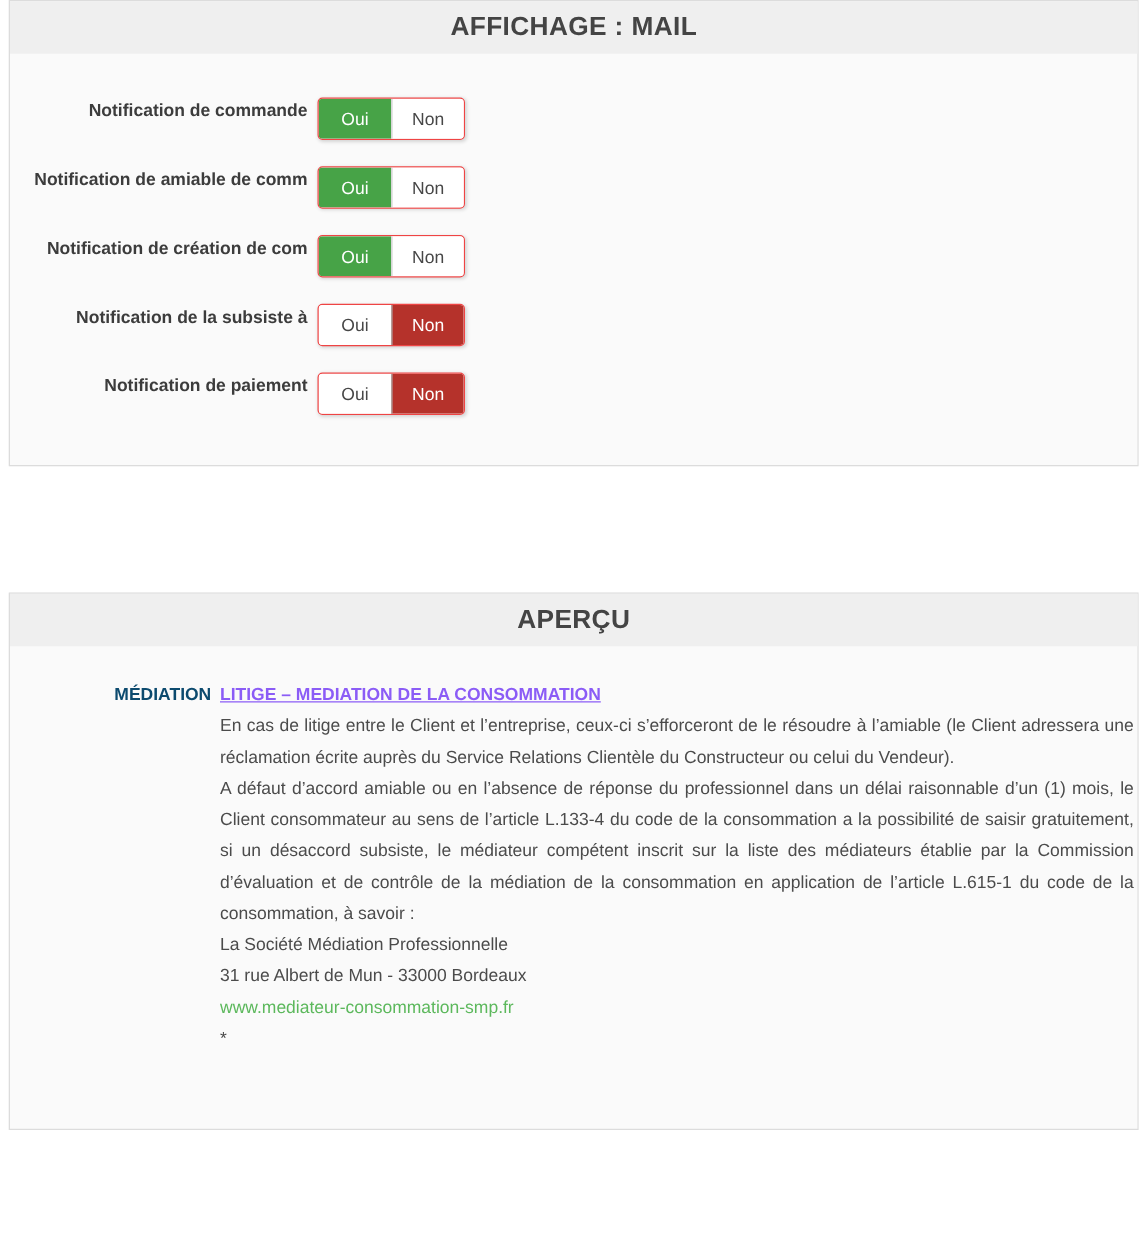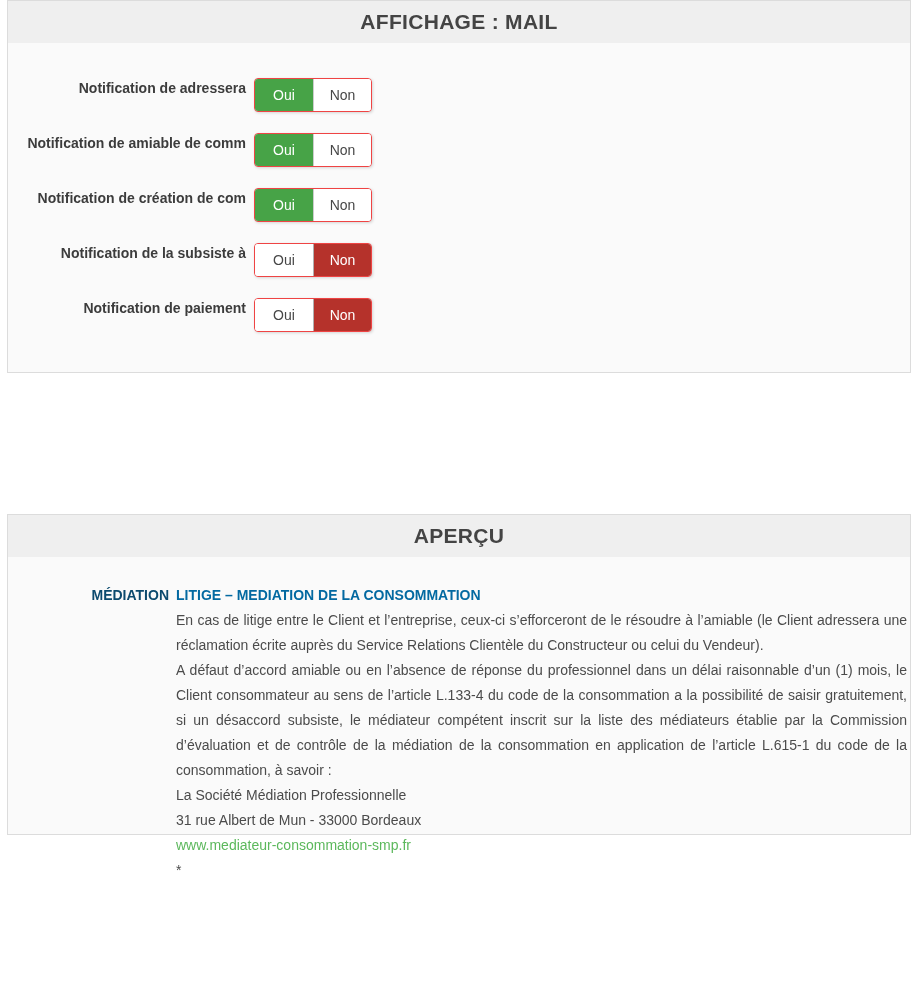--- a/index.html
+++ b/index.html
@@ -67,21 +67,21 @@
     font-family: inherit;
     font-size: 14px;
     cursor: pointer;
   }
   .toggle-btn + .toggle-btn { border-left: 1px solid #cccccc; }
   .toggle.state-oui .toggle-oui { background: var(--green); color: #ffffff; }
   .toggle.state-non .toggle-non { background: var(--red);   color: #ffffff; }
   .toggle.state-non .toggle-btn + .toggle-btn { border-left: 1px solid #b0b0b0; }
 
   
-  #apercu-panel { top: 514px; height: 321px; }
+  #apercu-panel { top: 474px; height: 430px; }
   .apercu-body {
     display: flex;
     padding-top: 26px;
   }
   .section-label {
     width: 168px;
     padding-right: 7px;
     text-align: right;
     font-size: 14px;
     font-weight: bold;
@@ -90,39 +90,40 @@
     flex-shrink: 0;
   }
   .section-content {
     width: 731px;
     font-size: 14px;
     line-height: 25px;
     color: #4b4b4b;
   }
   .section-heading {
     font-weight: bold;
-    color: #0369a1;
+    text-decoration: underline;
+    color: #8b5cf6;
   }
   .section-content p { margin: 0; text-align: justify; }
   .plain-line { text-align: left; }
   .green-link {
     color: var(--link_green);
     text-decoration: none;
     display: inline-block;
   }
 </style>
 </head>
 <body>
 
 <div class="panel" id="mail-panel">
   <div class="panel-header">AFFICHAGE : MAIL</div>
   <div class="rows">
 
     <div class="setting-row">
-      <div class="setting-label">Notification de adressera</div>
+      <div class="setting-label">Notification de commande</div>
       <div class="toggle state-oui">
         <button class="toggle-btn toggle-oui">Oui</button>
         <button class="toggle-btn toggle-non">Non</button>
       </div>
     </div>
 
     <div class="setting-row">
       <div class="setting-label">Notification de amiable de comm</div>
       <div class="toggle state-oui">
         <button class="toggle-btn toggle-oui">Oui</button>

